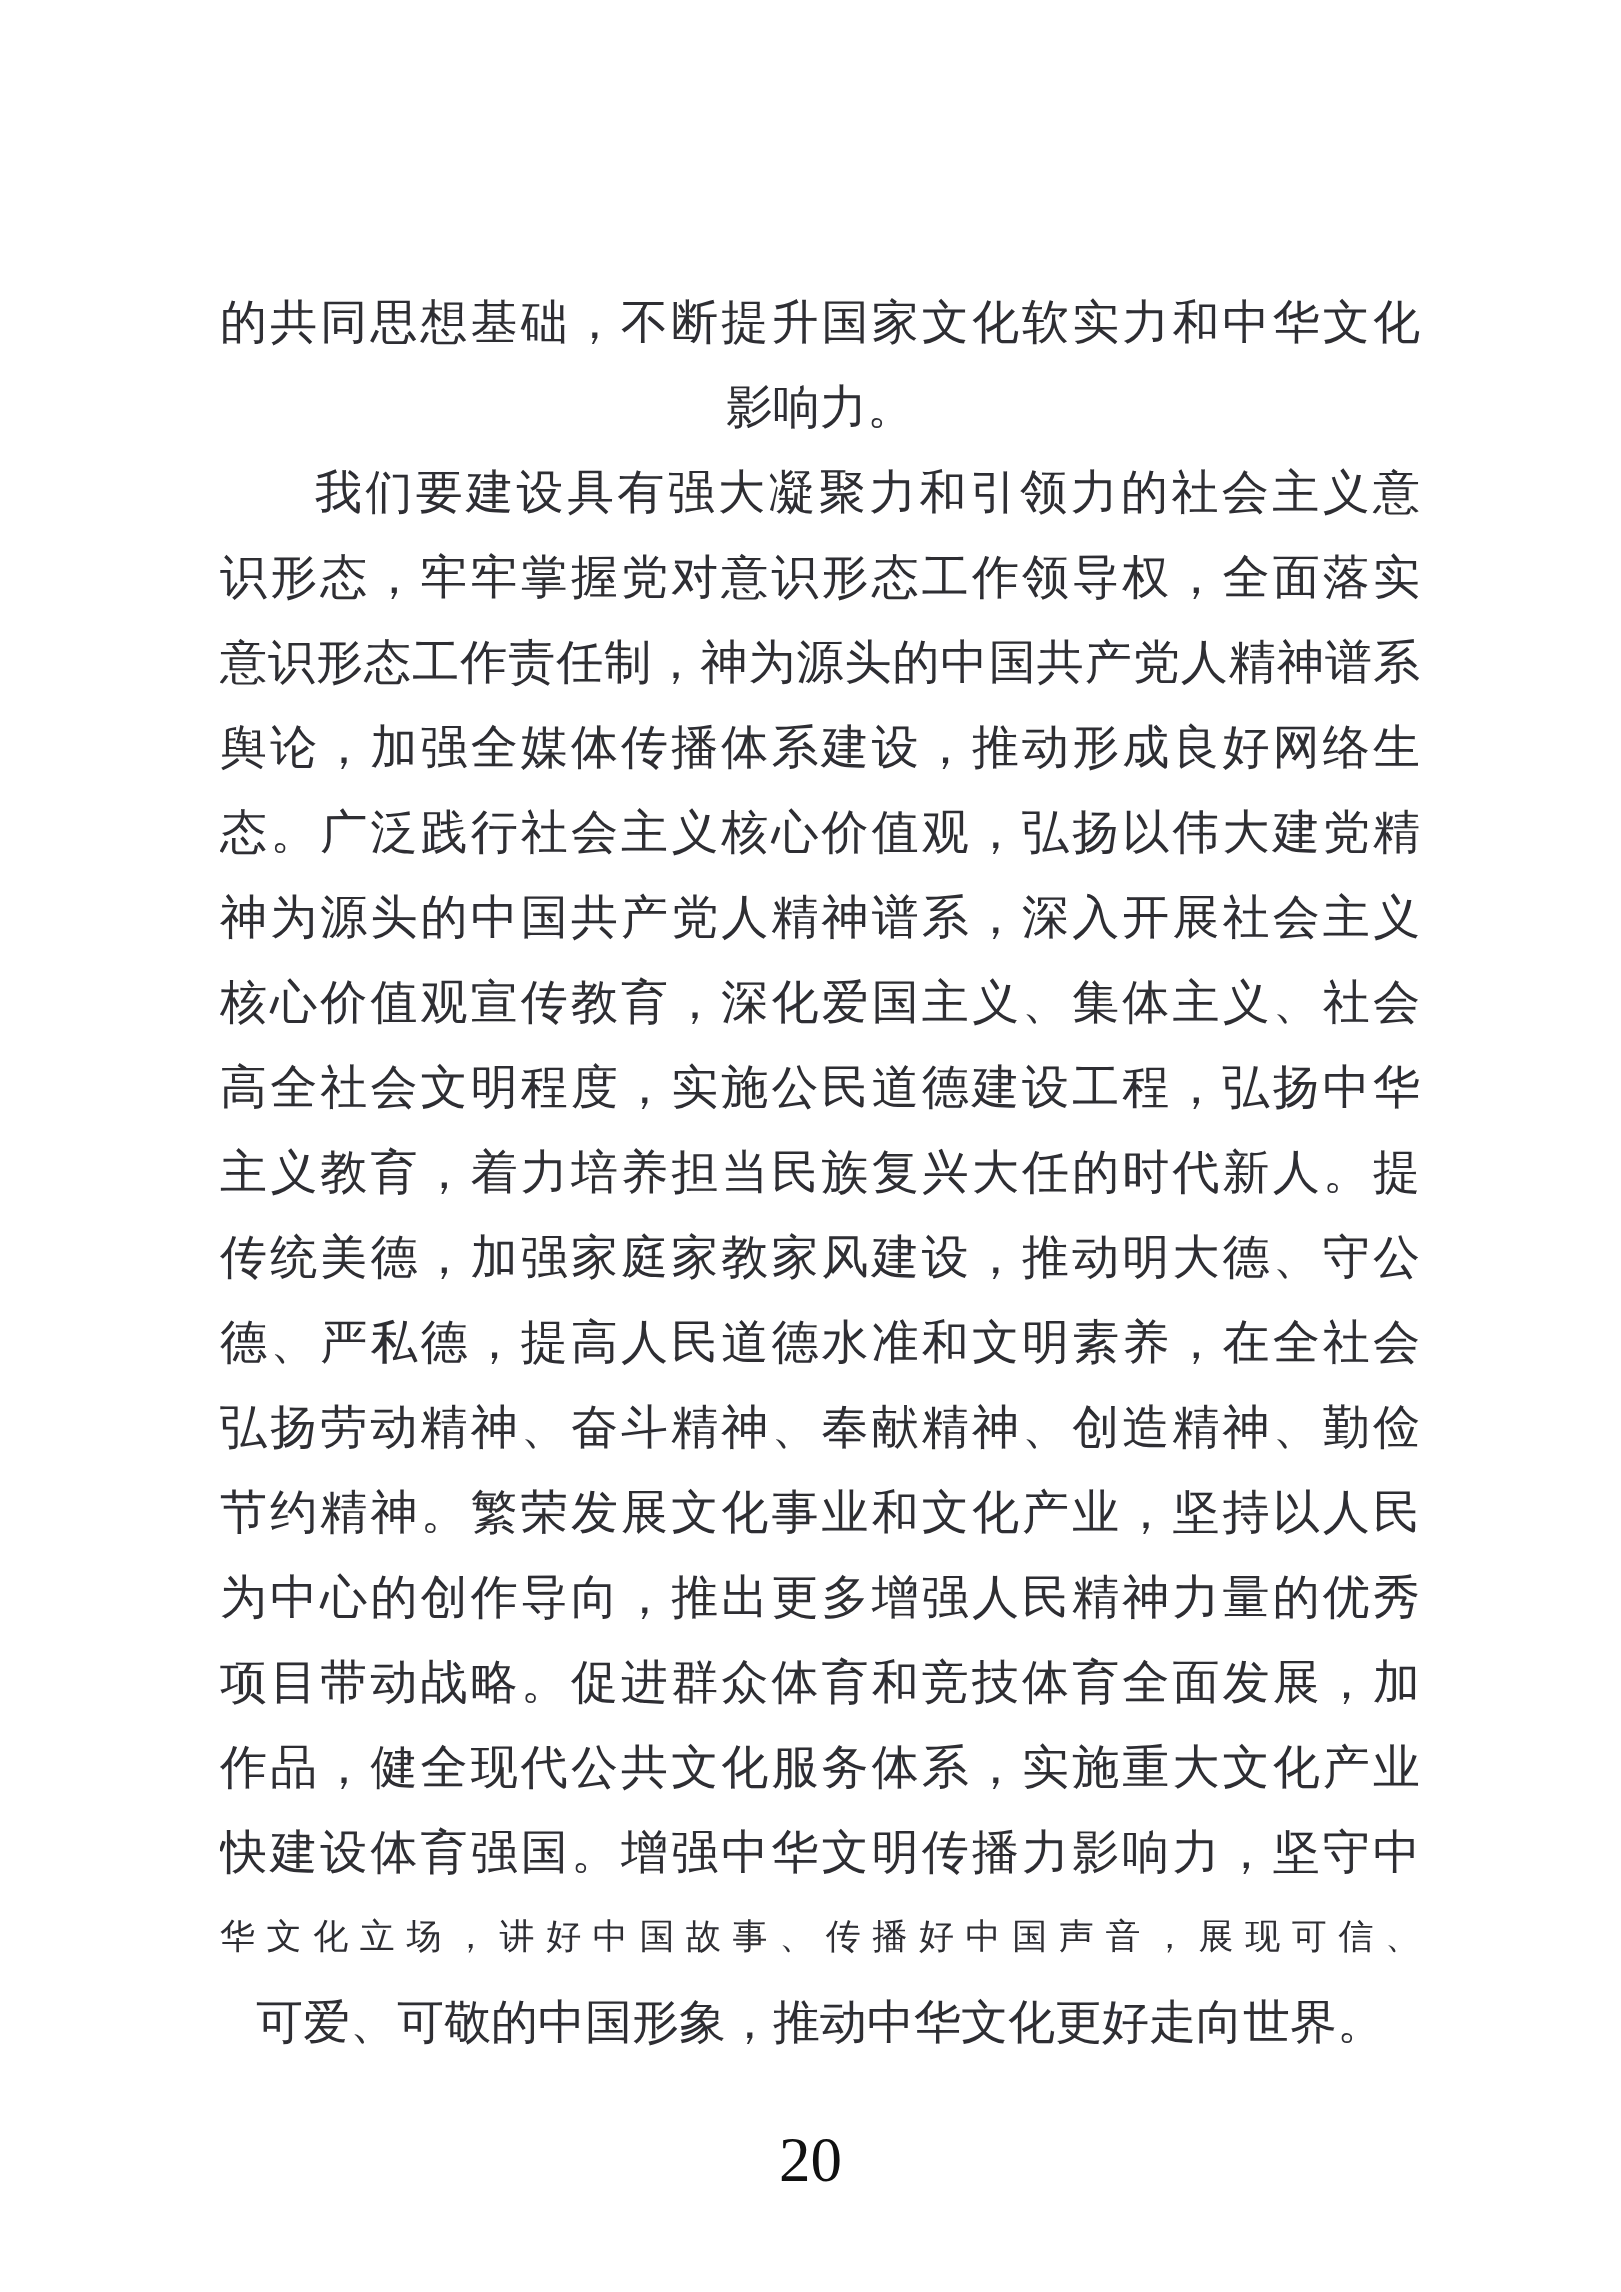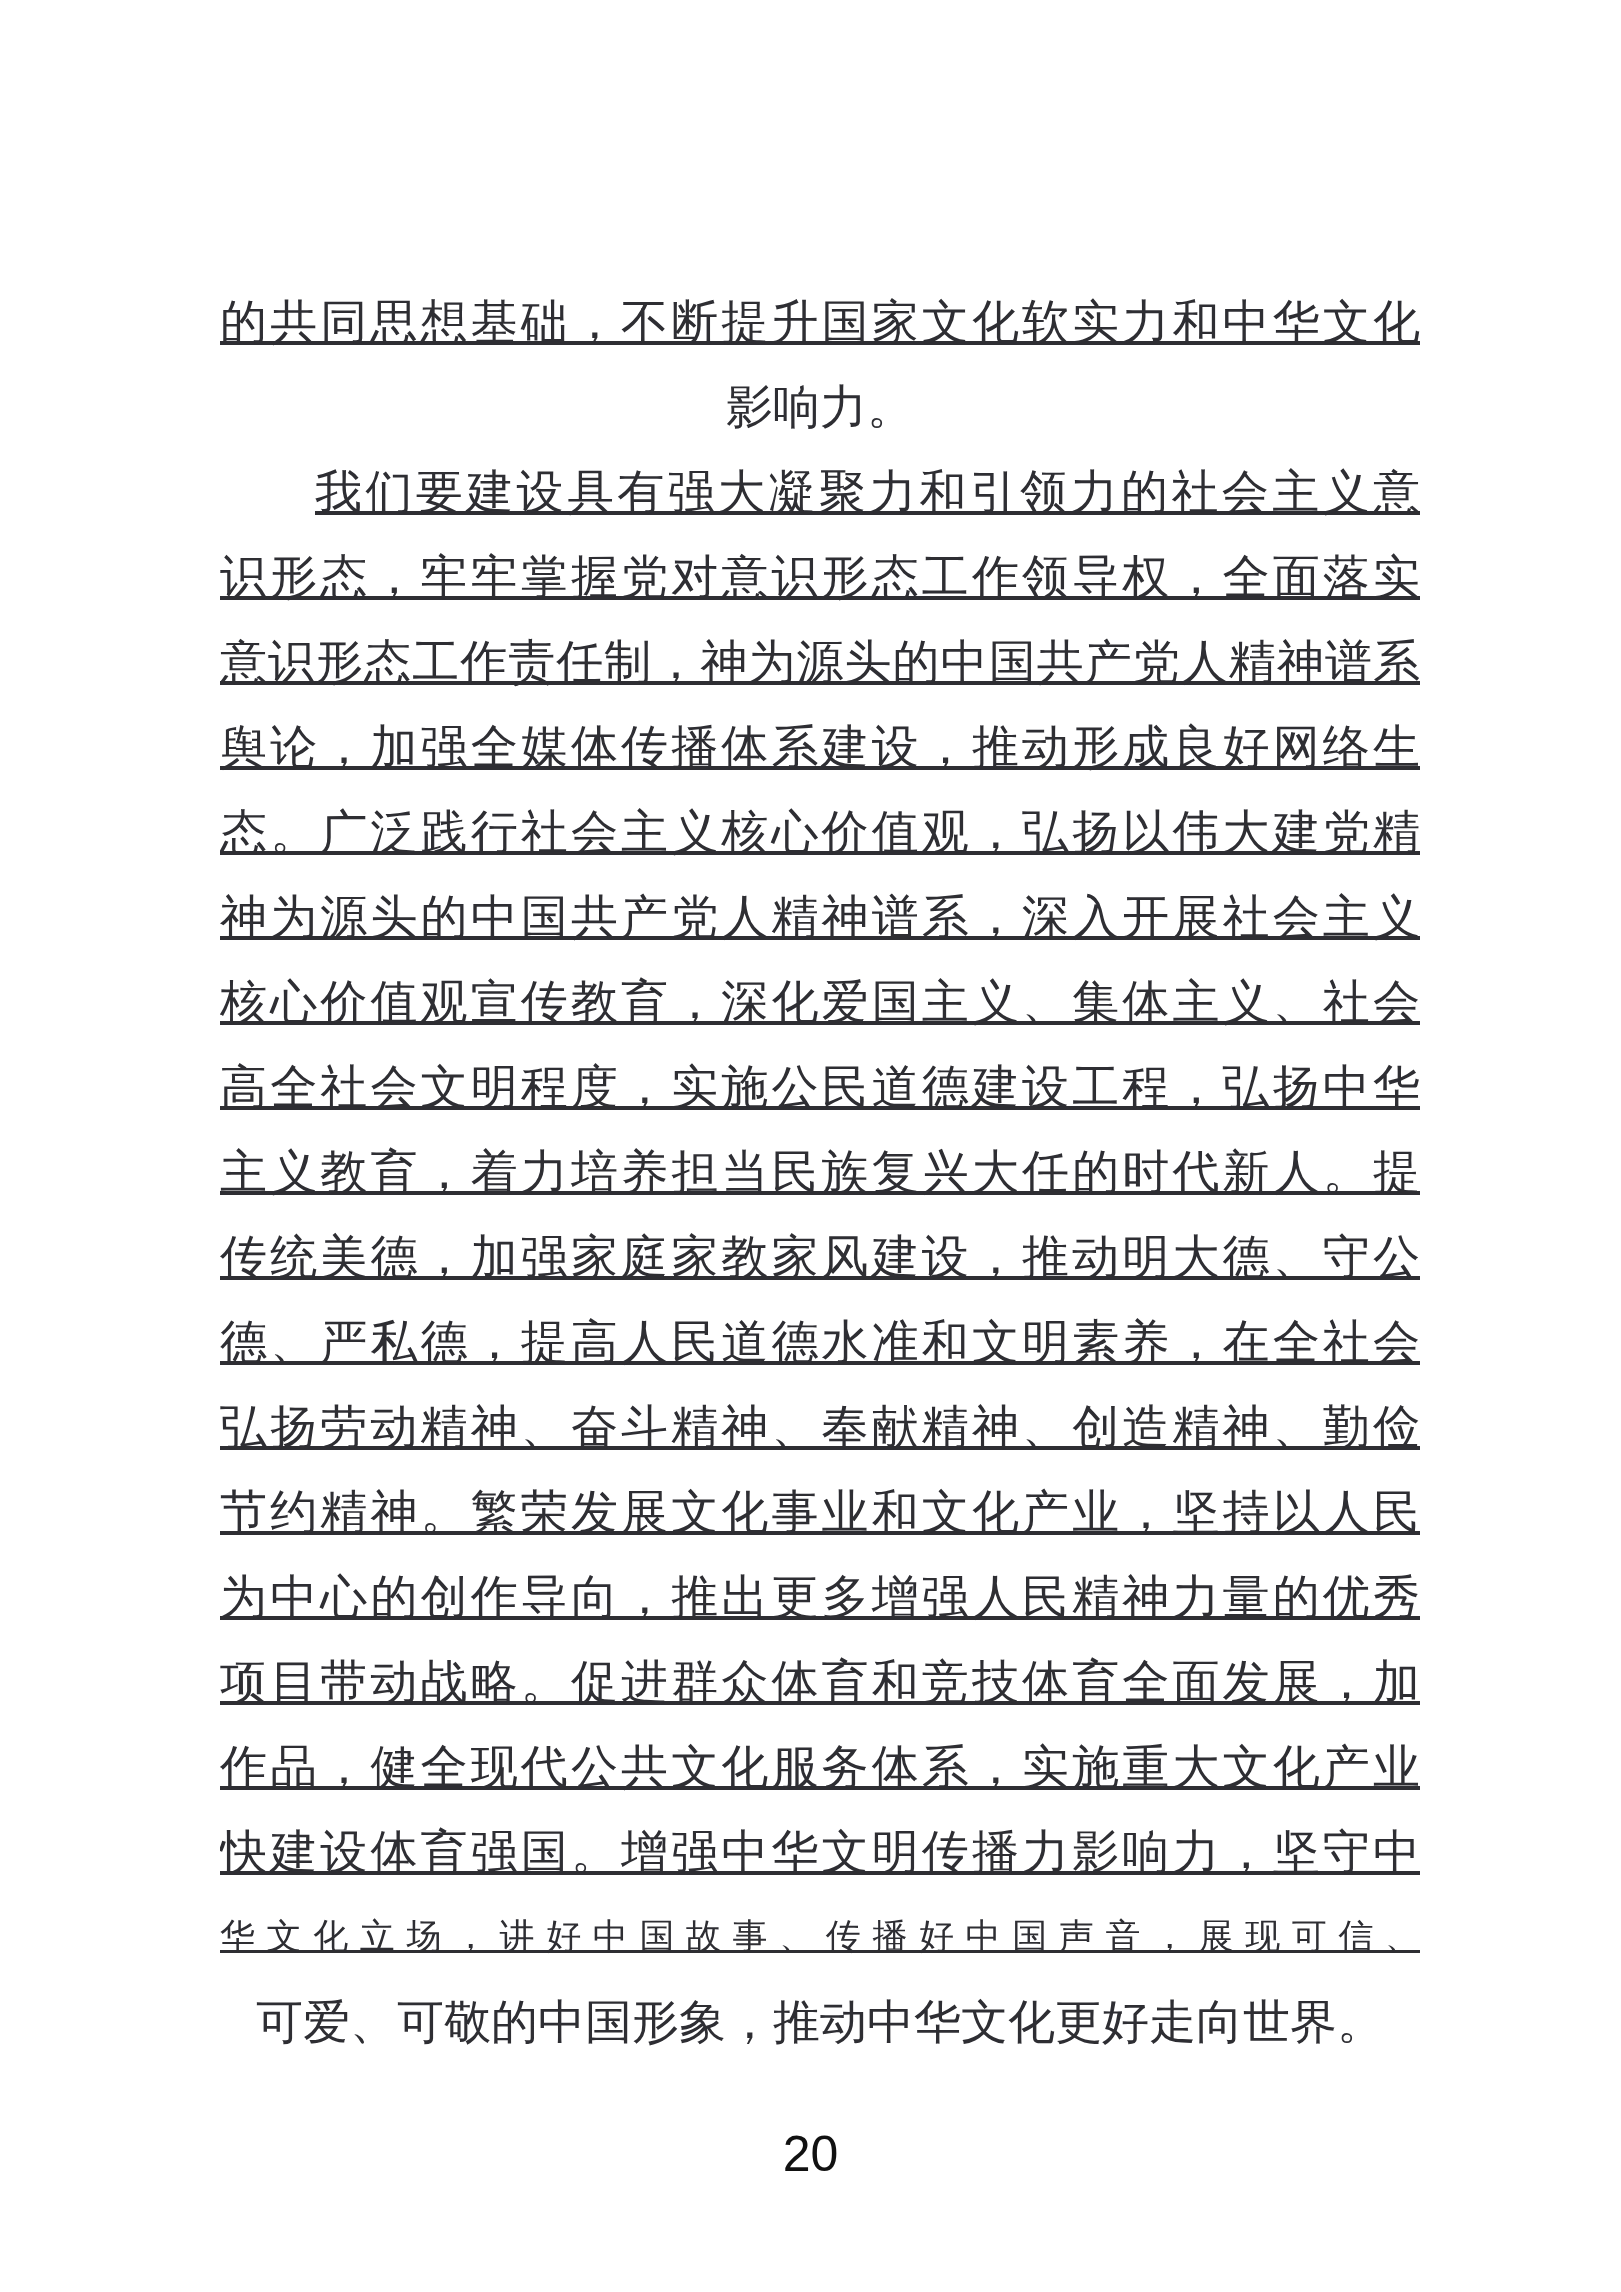--- a/index.html
+++ b/index.html
@@ -27,42 +27,41 @@
   .line {
     white-space: nowrap;
   }
   .line.just {
     white-space: normal;
     text-align: justify;
     text-align-last: justify;
     text-justify: inter-character;
     overflow: hidden;
     height: 85px;
-    text-decoration: underline;
   }
   .line.plain {
     text-align: center;
     text-align-last: auto;
   }
   .line.indent {
     padding-left: 95px;
   }
   .line.tight {
     font-size: 35px;
   }
   .page-number {
     position: absolute;
     top: 2129px;
     left: 0;
     width: 100%;
     text-align: center;
     color: #111111;
-    font-size: 50px;
+    font-size: 63px;
     line-height: 1;
-    font-family: Liberation Sans, sans-serif;
+    font-family: Liberation Serif, serif;
   }
 </style>
 </head>
 <body>
 
 <div class="page">
   <div class="text-block">
     <div class="line just">的共同思想基础，不断提升国家文化软实力和中华文化</div>
     <div class="line plain">影响力。</div>
     <div class="line just indent">我们要建设具有强大凝聚力和引领力的社会主义意</div>

